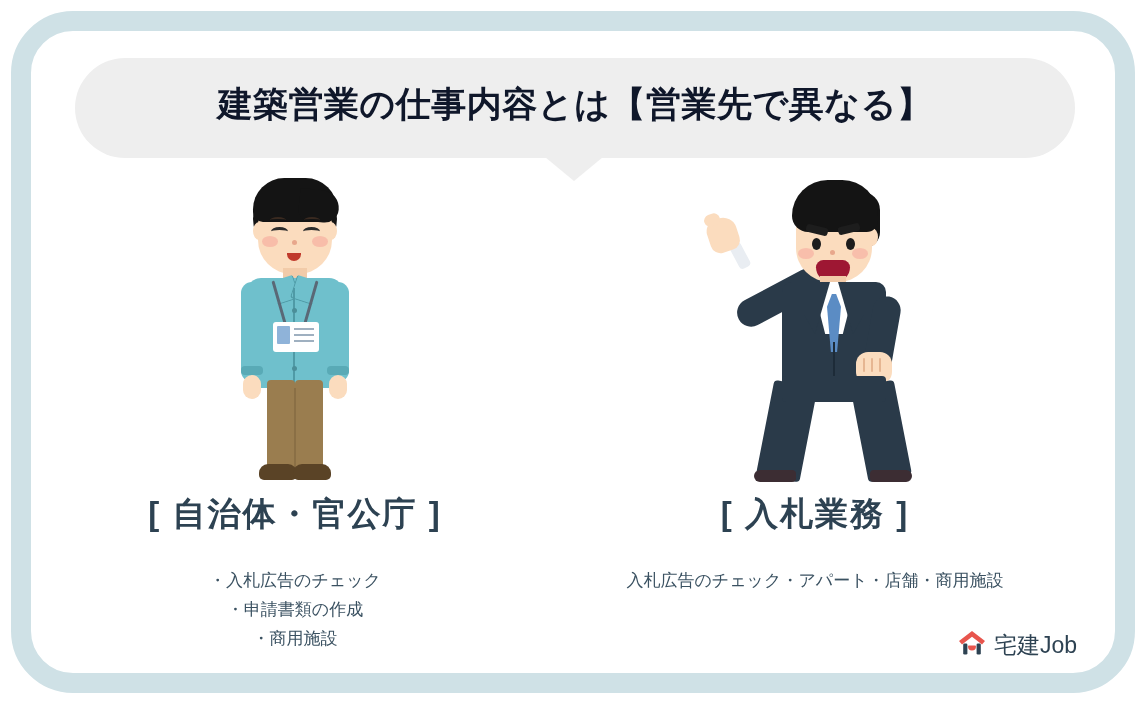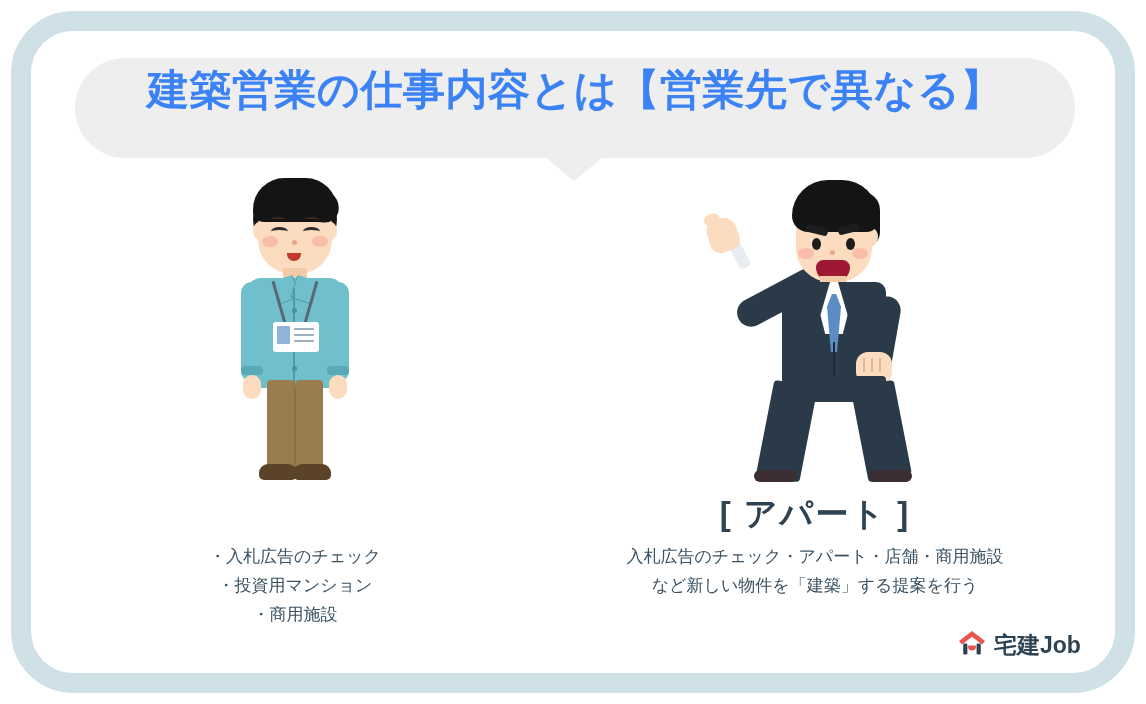--- a/index.html
+++ b/index.html
@@ -47,29 +47,29 @@
     top: 157px;
     width: 0;
     height: 0;
     border-left: 29px solid transparent;
     border-right: 29px solid transparent;
     border-top: 24px solid #eeeeee;
   }
   .bubble-title {
     position: absolute;
     left: 75px;
-    top: 40px;
+    top: 54px;
     width: 1000px;
     height: 100px;
     display: flex;
     align-items: center;
     justify-content: center;
-    font-size: 42px;
+    font-size: 35px;
     font-weight: bold;
-    color: #3b82f6;
+    color: #0f172a;
     letter-spacing: 0.5px;
     white-space: nowrap;
   }
 
   
   .col {
     position: absolute;
     top: 170px;
     width: 470px;
     height: 470px;
@@ -91,42 +91,42 @@
     text-align: center;
     font-size: 33px;
     font-weight: bold;
     color: #2d4252;
     letter-spacing: 2px;
     white-space: nowrap;
   }
 
   .col-body {
     position: absolute;
-    top: 372px;
+    top: 396px;
     left: 0;
     width: 470px;
     text-align: center;
     font-size: 17px;
     line-height: 29px;
     color: #3a5161;
   }
   .col-body .line { display: block; white-space: nowrap; }
 
   
   .logo {
     position: absolute;
     left: 958px;
     top: 630px;
     display: flex;
     align-items: center;
     gap: 8px;
   }
   .logo-text {
     font-size: 23px;
-    font-weight: bold;
+    font-weight: normal;
     color: #2d4252;
     letter-spacing: 0px;
     line-height: 1;
   }
 
   
   .p1 { position: absolute; left: 50%; transform: translateX(-50%); top: 0; width: 160px; height: 320px; }
   .p1 .hair-back { position:absolute; left:38px; top:8px; width:84px; height:76px; background:#141414; border-radius:42px 42px 36px 36px; }
   .p1 .head { position:absolute; left:43px; top:18px; width:74px; height:86px; background:#fbdcbe; border-radius:37px 37px 34px 34px; }
   .p1 .ear-l { position:absolute; left:38px; top:52px; width:12px; height:18px; background:#fbdcbe; border-radius:50%; }
@@ -265,23 +265,24 @@
         <div class="badge-l3"></div>
 
         <div class="leg-l"></div>
         <div class="leg-r"></div>
         <div class="leg-gap"></div>
         <div class="shoe-l"></div>
         <div class="shoe-r"></div>
       </div>
     </div>
 
+    <div class="col-heading">[ 自治体・官公庁 ]</div>
     <div class="col-body">
       <span class="line">・入札広告のチェック</span>
-      <span class="line">・投資用マンション</span>
+      <span class="line">・申請書類の作成</span>
       <span class="line">・商用施設</span>
     </div>
   </div>
 
   <div class="col col-right">
 
     <div class="illus">
       <div class="p2">
         <div class="arm-up"></div>
         <div class="cuff-up"></div>
@@ -316,24 +317,23 @@
         <div class="fist-l3"></div>
 
         <div class="leg-l"></div>
         <div class="leg-r"></div>
         <div class="hip"></div>
         <div class="shoe-l"></div>
         <div class="shoe-r"></div>
       </div>
     </div>
 
-    <div class="col-heading">[ アパート ]</div>
+    <div class="col-heading">[ 入札業務 ]</div>
     <div class="col-body">
       <span class="line">入札広告のチェック・アパート・店舗・商用施設</span>
-      <span class="line">など新しい物件を「建築」する提案を行う</span>
     </div>
   </div>
 
   <div class="logo">
     <span>
       <svg width="28" height="26" viewBox="0 0 28 26" xmlns="http://www.w3.org/2000/svg">
         <path d="M14 1 L27 11 L24 14.5 L14 6.8 L4 14.5 L1 11 Z" fill="#e8554d"></path>
         <rect x="5.2" y="13.5" width="4.2" height="11" rx="1.3" fill="#2d4252"></rect>
         <rect x="18.6" y="13.5" width="4.2" height="11" rx="1.3" fill="#2d4252"></rect>
         <path d="M10.8 15.6 h6.4 a0.8 0.8 0 0 1 0.8 0.8 a4 4 0 0 1 -8 0 a0.8 0.8 0 0 1 0.8 -0.8 z" fill="#e8554d"></path>

